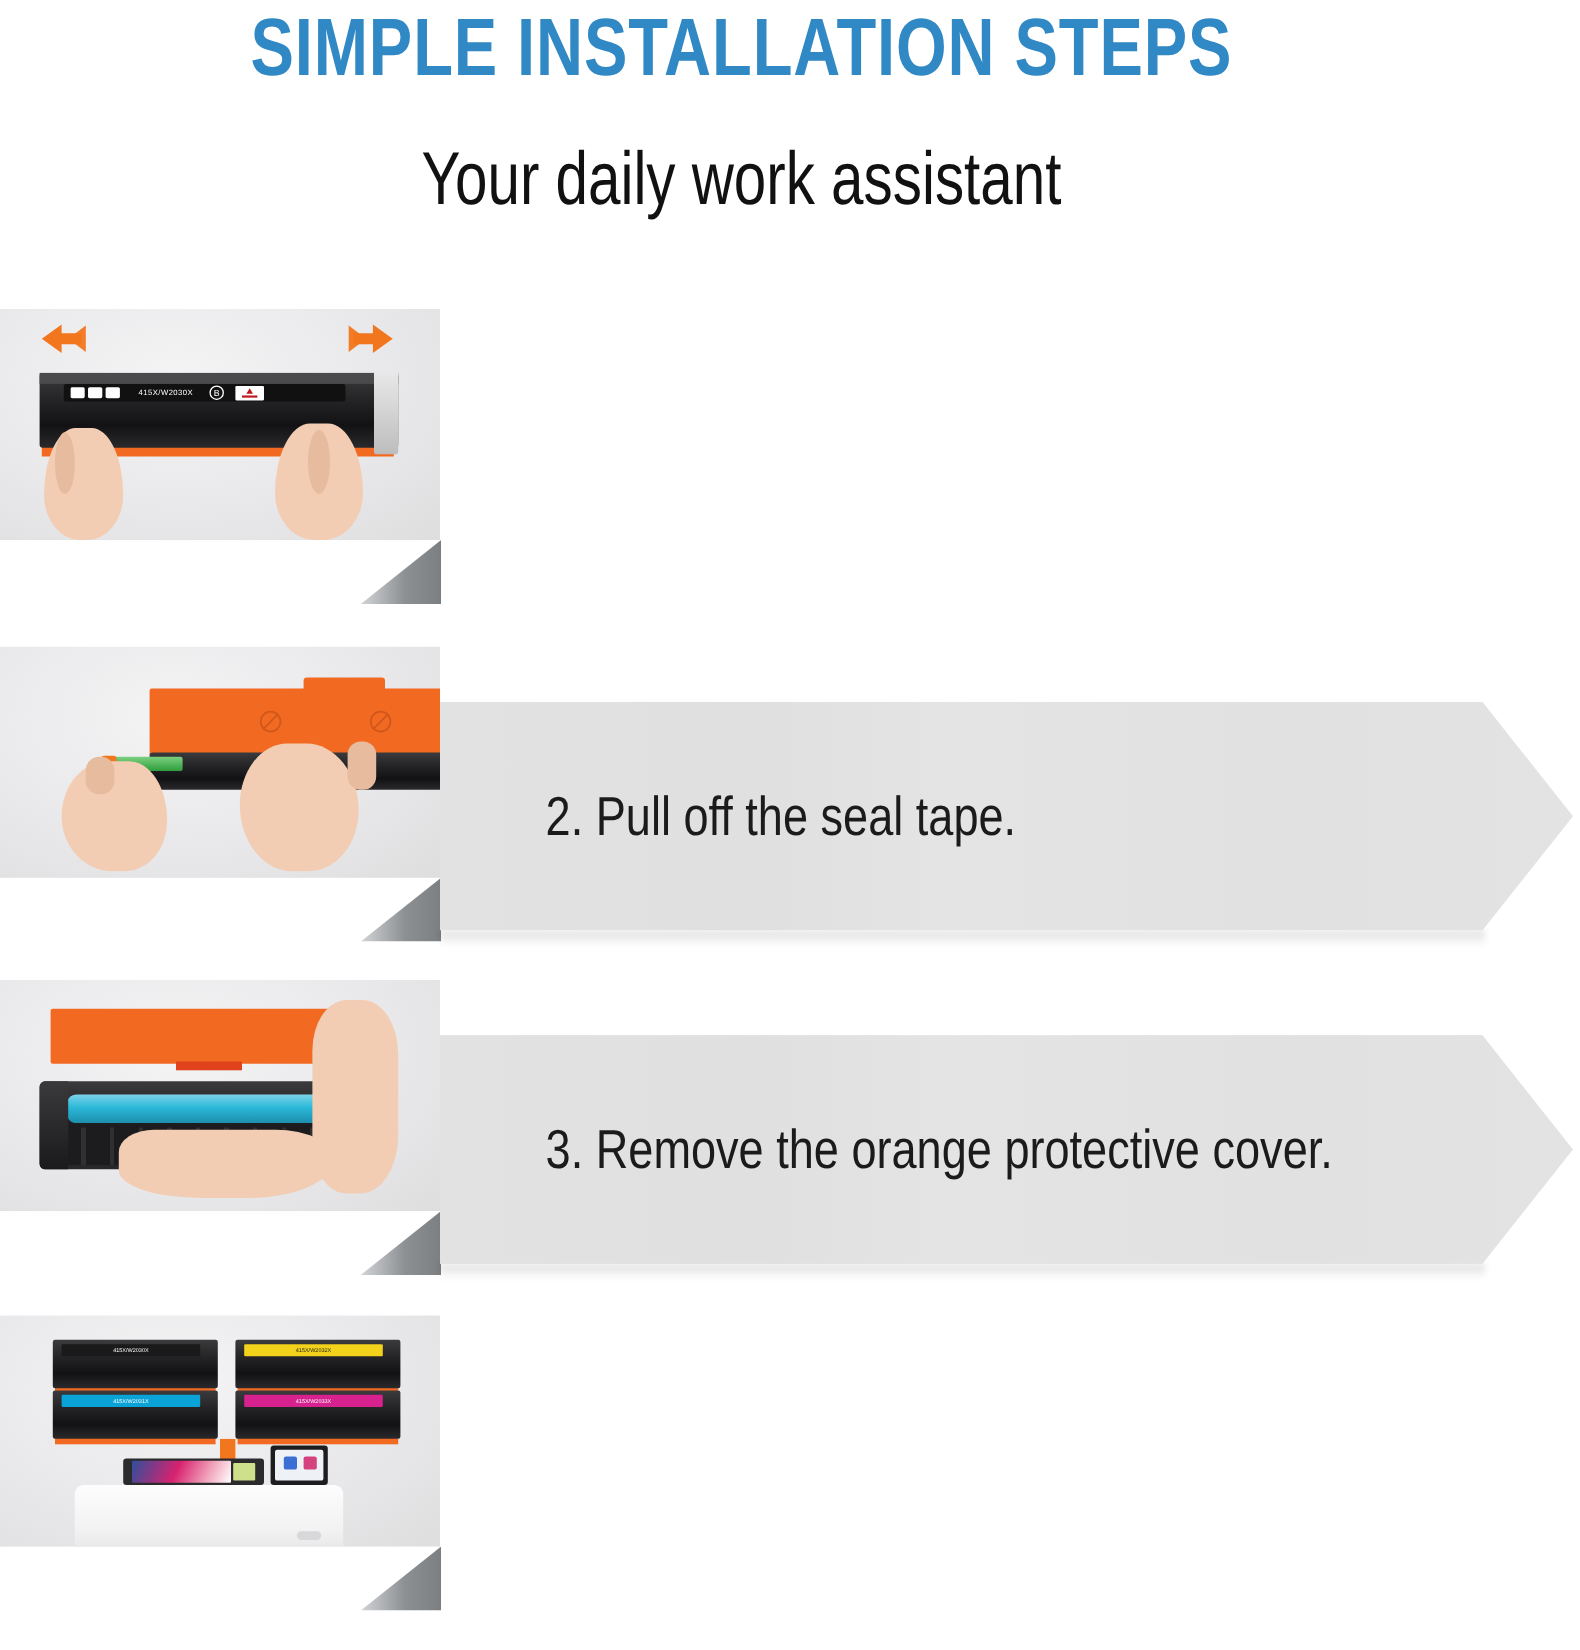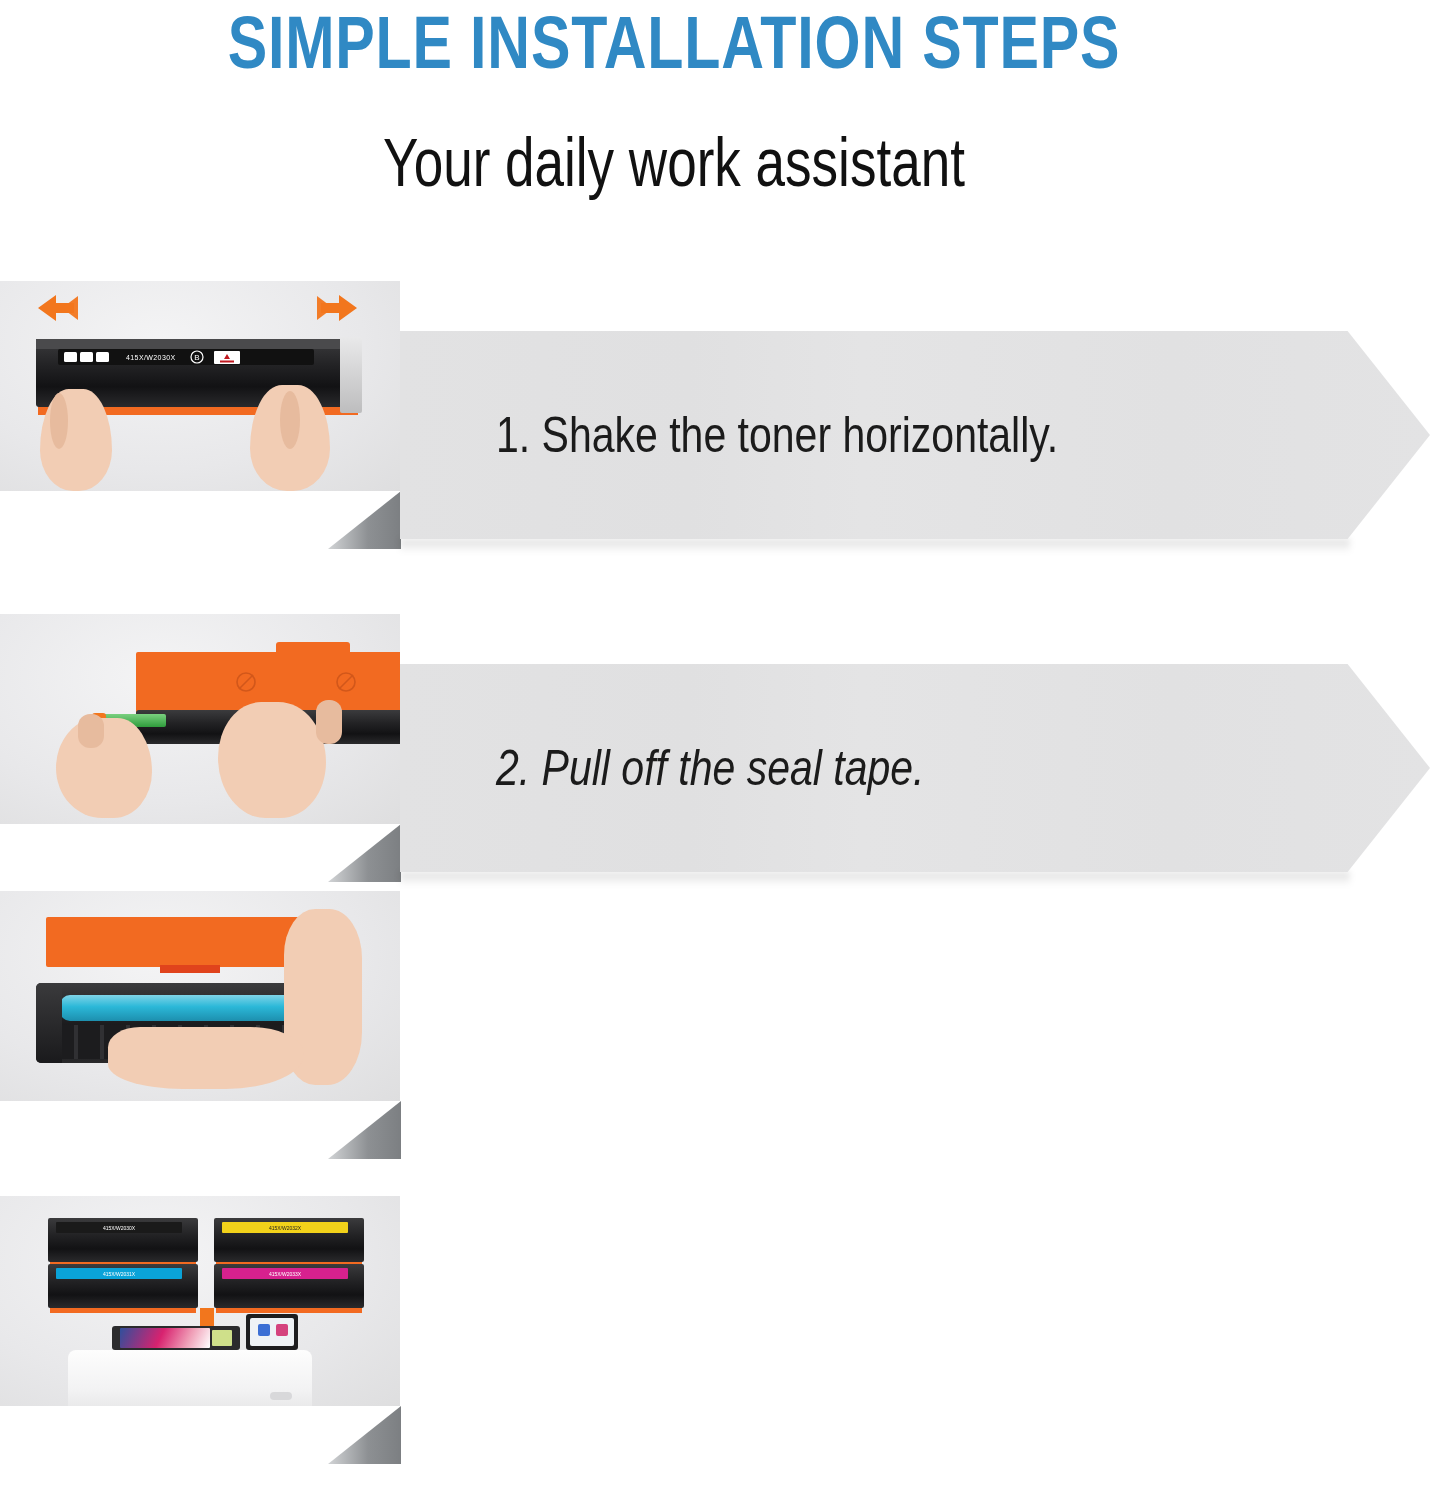--- a/index.html
+++ b/index.html
@@ -150,28 +150,23 @@
           <linearGradient id="fg1" x1="0" y1="0" x2="1" y2="0">
         <stop offset="0" stop-color="#d2d4d6"></stop>
             <stop offset="0.55" stop-color="#8d9093"></stop>
             <stop offset="1" stop-color="#7c7f82"></stop>
       </linearGradient>
         </defs>
       <polygon points="73,0 0,58 73,58" fill="url(#fg1)" transform="translate(0,0)"></polygon>
       <polygon points="73,0 0,0 73,58" fill="none"></polygon>
     </svg>
 
-    <div class="banner">
-      <div class="banner-shadow"></div>
-      <div class="banner-shape"></div>
-      <div class="banner-text">1. Shake the toner horizontally.</div>
-    </div>
-  </div>
-
-  <div class="step" style="top:614px;font-style:italic;">
+  </div>
+
+  <div class="step" style="top:588px;">
 
     <div class="photo">
       <div class="ph-bg"></div>
 
       <div class="cart-orange" style="left:136px;top:38px;width:270px;height:62px;border-radius:2px;"></div>
       <div class="cart-orange" style="left:276px;top:28px;width:74px;height:14px;border-radius:3px 3px 0 0;"></div>
       <svg style="position:absolute;left:230px;top:55px;width:130px;height:26px;" viewBox="0 0 130 26">
         <circle cx="16" cy="13" r="9" fill="none" stroke="#d2571a" stroke-width="1.6"></circle>
         <line x1="9" y1="20" x2="23" y2="6" stroke="#d2571a" stroke-width="1.6"></line>
         <circle cx="116" cy="13" r="9" fill="none" stroke="#d2571a" stroke-width="1.6"></circle>
@@ -215,20 +210,25 @@
       <div style="position:absolute;left:314px;top:92px;width:28px;height:80px;background:linear-gradient(to bottom,#3a3a3c,#1a1a1c);border-radius:0 5px 5px 0;"></div>
 
       <div class="hand" style="left:284px;top:18px;width:78px;height:176px;border-radius:40% 42% 44% 40%/26% 28% 30% 26%;"></div>
       <div class="hand" style="left:108px;top:136px;width:196px;height:62px;border-radius:18% 30% 44% 42%/36% 48% 62% 44%;"></div>
     </div>
 
     <svg class="fold-tri" viewBox="0 0 73 58">
       <polygon points="73,0 0,58 73,58" fill="url(#fg1)"></polygon>
     </svg>
 
+    <div class="banner">
+      <div class="banner-shadow"></div>
+      <div class="banner-shape"></div>
+      <div class="banner-text">3. Remove the orange protective cover.</div>
+    </div>
   </div>
 
   <div class="step" style="top:1196px;">
 
     <div class="photo">
       <div class="ph-bg"></div>
 
       <div>
         <div class="cart-orange" style="left:50px;top:64px;width:146px;height:7px;"></div>
         <div class="cart-body" style="left:48px;top:22px;width:150px;height:44px;border-radius:2px;"></div>

